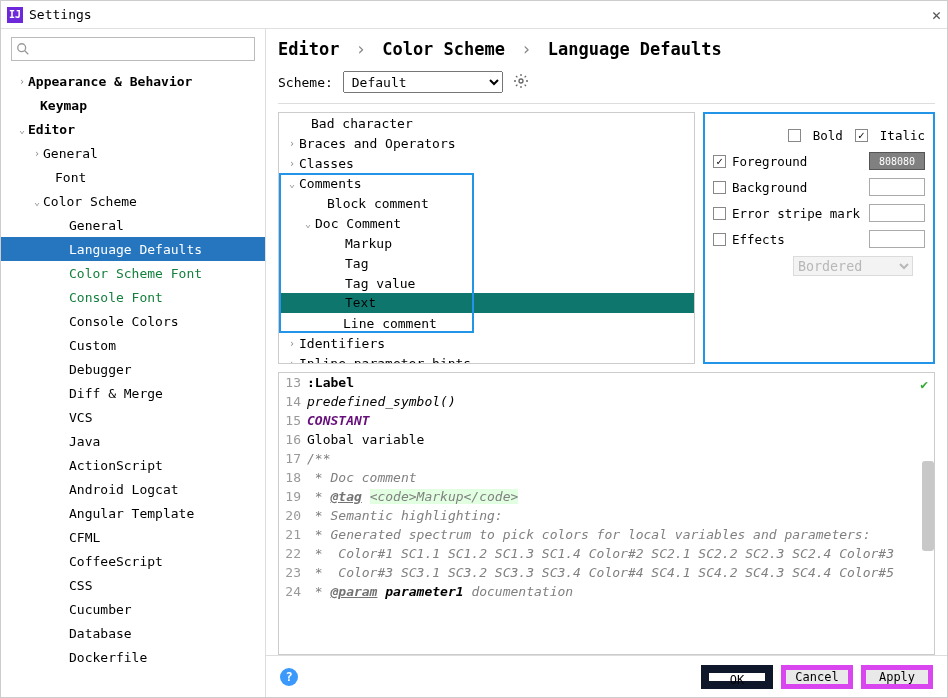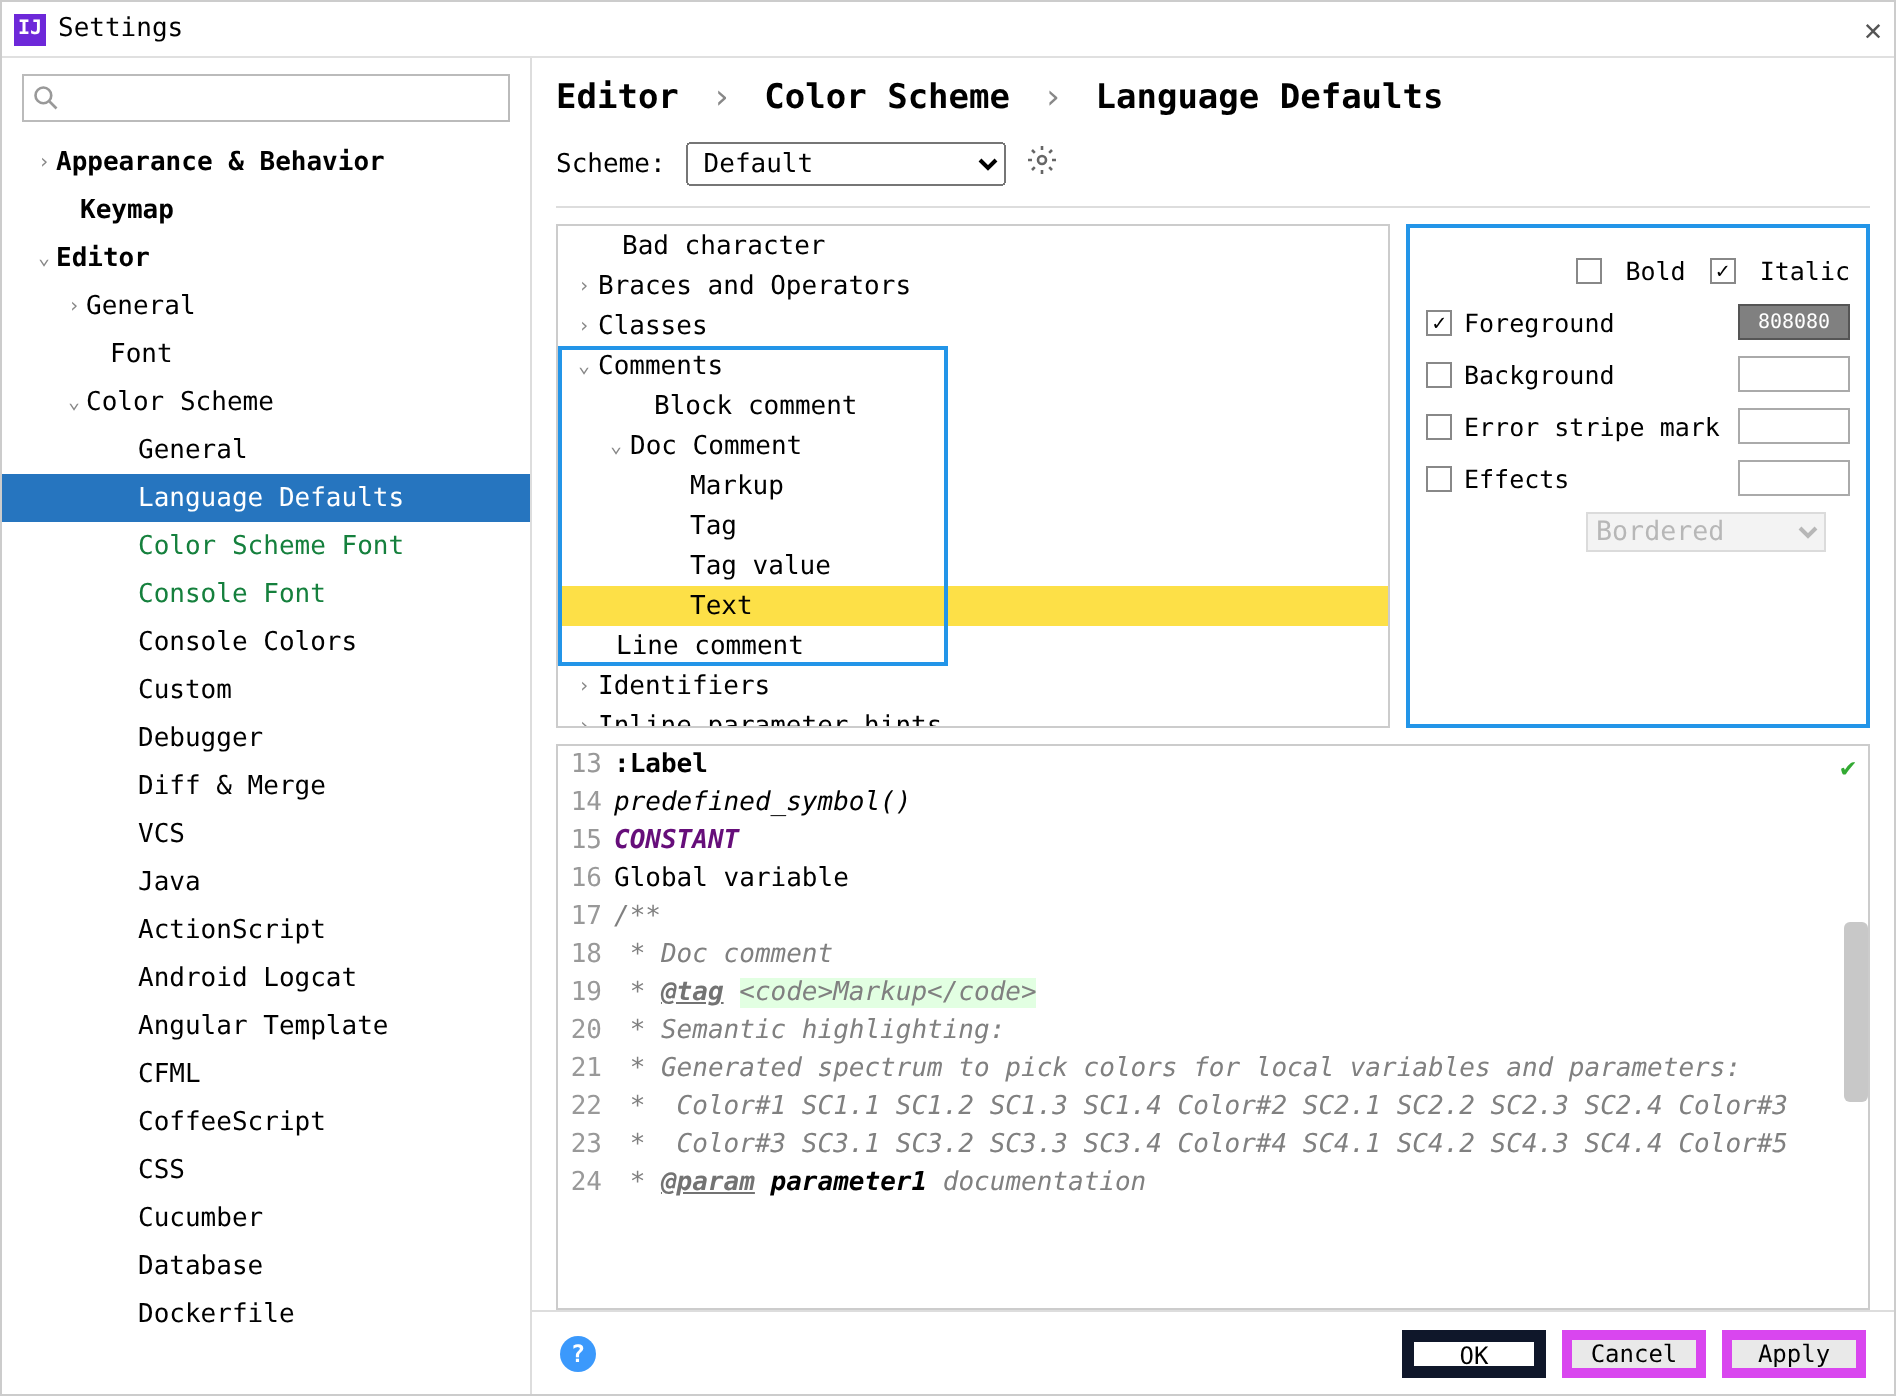--- a/index.html
+++ b/index.html
@@ -115,21 +115,21 @@
 }
 .attr-tree {
   font-size: 13px;
 }
 .attr-item {
   display: flex;
   align-items: center;
   height: 20px;
 }
 .attr-item .arrow { width: 14px; text-align: center; color: #888; font-size: 10px; }
-.attr-item.sel { background: #fde047; }
+.attr-item.sel { background: #0f766e; font-family: Liberation Mono, monospace; }
 .highlight-box {
   position: absolute;
   border: 2px solid #2395e8;
   pointer-events: none;
 }
 .props-panel {
   width: 232px;
   border: 2px solid #2395e8;
   padding: 8px;
   font-size: 12.5px;
@@ -207,21 +207,21 @@
 .btn {
   height: 24px;
   min-width: 72px;
   margin-left: 8px;
   border: 5px solid #d946ef;
   background: #e9e9e9;
   font-family: inherit;
   font-size: 12px;
   cursor: pointer;
 }
-.btn.primary { border: 6px solid #0f172a; background:#fff; }
+.btn.primary { border: 8px solid #0f172a; background:#fff; }
 .scrollbar-stub {
   position:absolute; right:0; top:88px; width:12px; height:90px;
   background:#c8c8c8; border-radius:3px;
 }
 </style>
 </head>
 <body>
 
 <div class="titlebar">
   <span class="icon">IJ</span>
@@ -398,21 +398,21 @@
               <span>Tag</span>
             </div>
             <div class="attr-item" style="padding-left: 52px;">
               <span class="arrow"></span>
               <span>Tag value</span>
             </div>
             <div class="attr-item sel" style="padding-left: 52px;">
               <span class="arrow"></span>
               <span>Text</span>
             </div>
-            <div class="attr-item" style="padding-left: 15px;">
+            <div class="attr-item" style="padding-left: 50px;">
               <span class="arrow"></span>
               <span>Line comment</span>
             </div>
             <div class="attr-item" style="padding-left: 6px;">
               <span class="arrow">›</span>
               <span>Identifiers</span>
             </div>
             <div class="attr-item" style="padding-left: 6px;">
               <span class="arrow">›</span>
               <span>Inline parameter hints</span>

